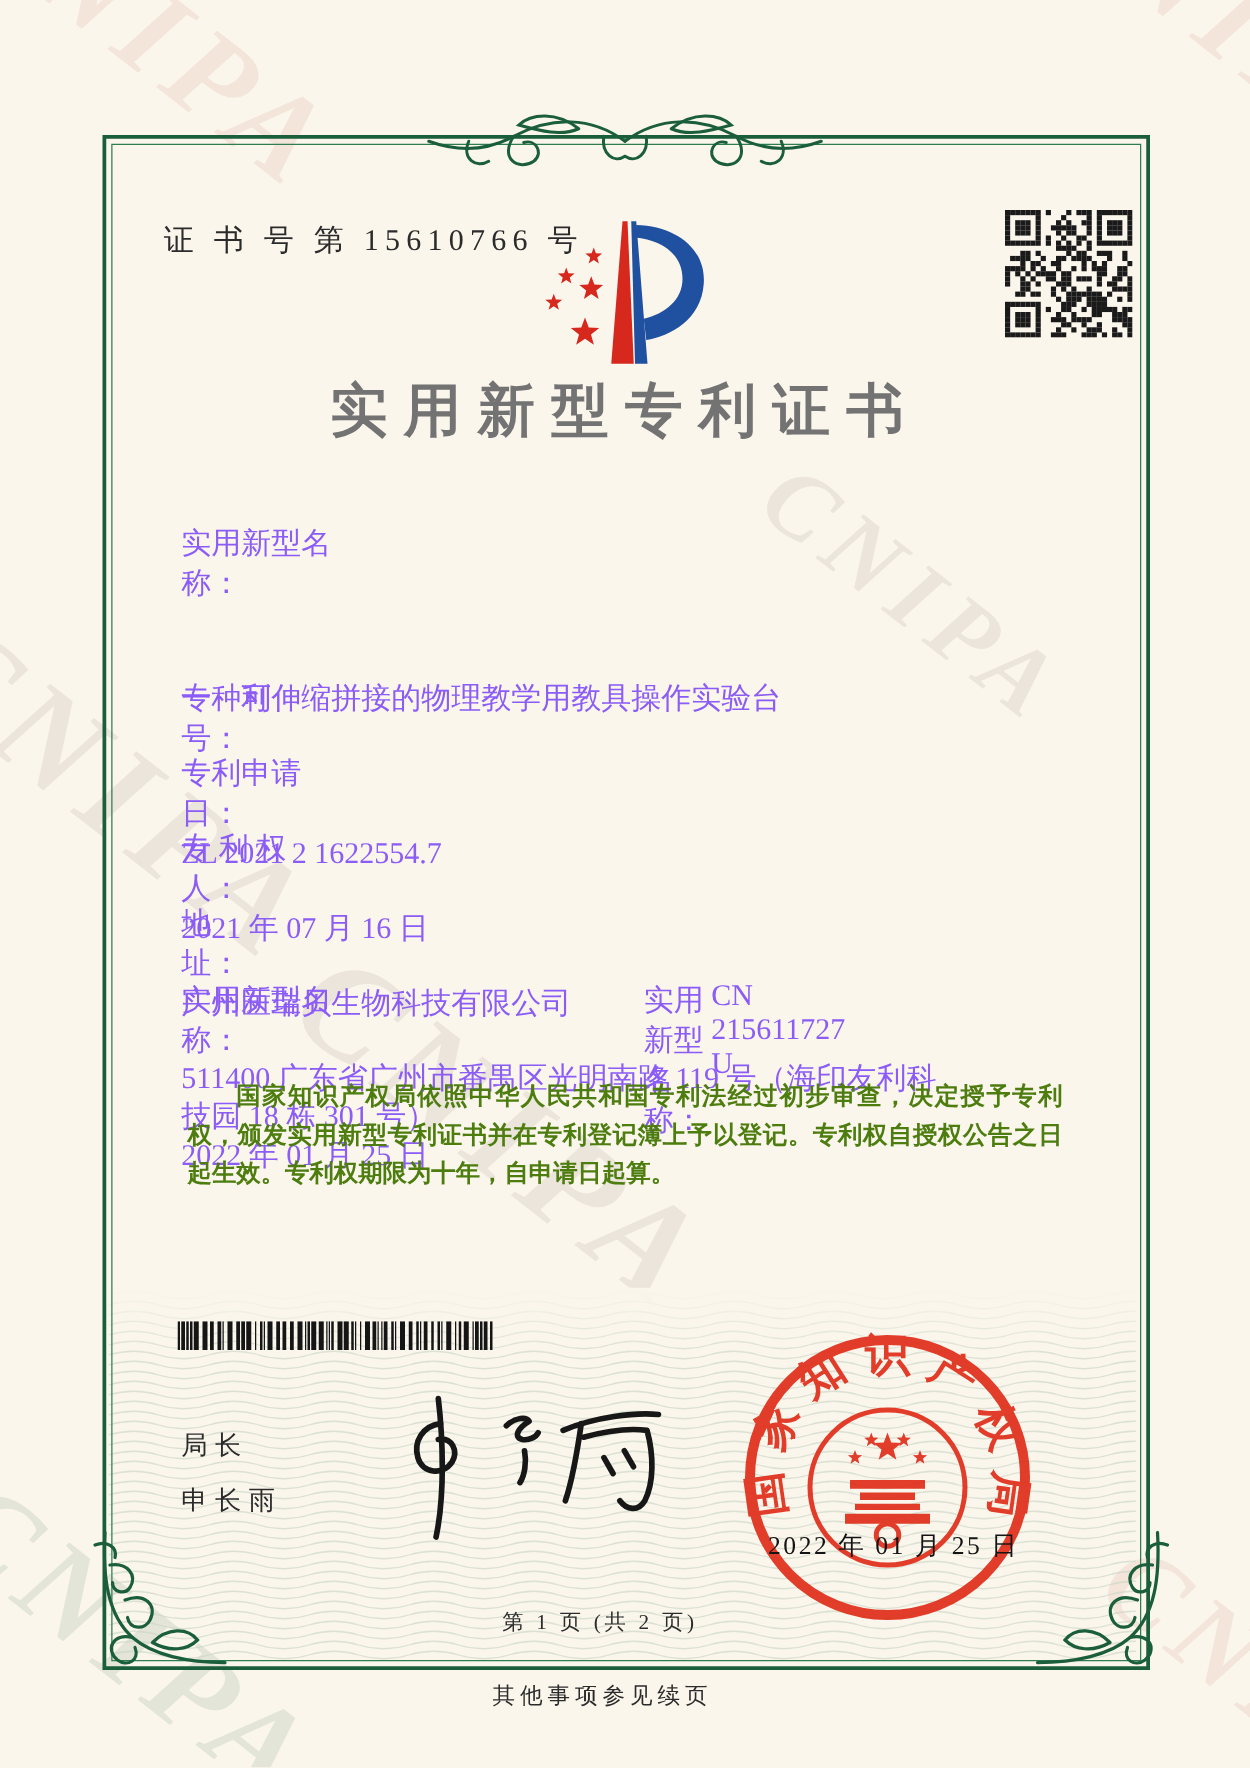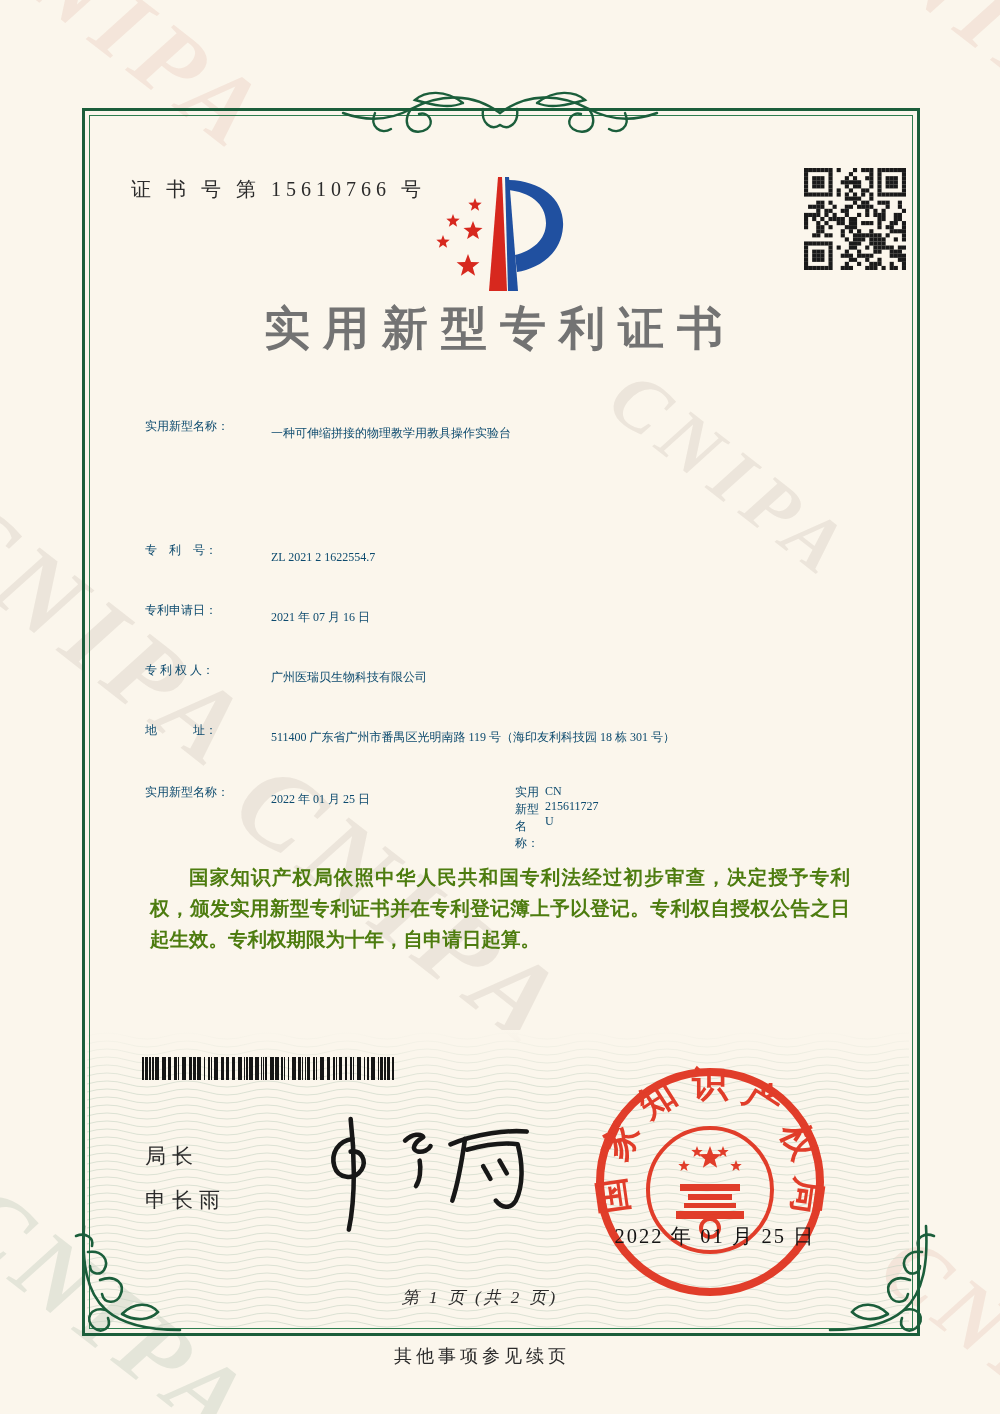--- a/index.html
+++ b/index.html
@@ -24,27 +24,27 @@
   
   .frame-outer{position:absolute;left:82px;top:108px;width:832px;height:1222px;
     border:3px solid #1b5e3b;}
   .frame-inner{position:absolute;left:4px;top:4px;right:4px;bottom:4px;
     border:1px solid #2e7d4f;}
   .ornament{position:absolute;pointer-events:none;}
   .orn-top{left:335px;top:83px;}
   .orn-bl{left:62px;top:1222px;}
   .orn-br{left:818px;top:1222px;}
   
-  .cert-no{position:absolute;left:131px;top:176px;font-size:20px;letter-spacing:5px;color:#2b2b2b;}
+  .cert-no{position:absolute;left:131px;top:176px;font-size:24px;letter-spacing:5px;color:#2b2b2b;}
   .logo{position:absolute;left:420px;top:163px;}
   .qr{position:absolute;left:804px;top:168px;}
   .title{position:absolute;left:0;top:298px;width:100%;text-align:center;
     font-size:46px;font-weight:bold;letter-spacing:13px;color:#737373;}
   
-  .row{position:absolute;left:145px;font-size:12px;display:flex;color:#0c4a6e;}
+  .row{position:absolute;left:145px;font-size:24px;display:flex;color:#8b5cf6;flex-direction:column;}
   .row .lbl{width:126px;flex:0 0 126px;}
   .row .val{max-width:610px;line-height:31px;}
   .r1{top:418px;}.r2{top:480px;}.r3{top:542px;}.r4{top:602px;}.r5{top:662px;}
   .r6{top:722px;}
   .r7{top:784px;}
   .pair2{position:absolute;left:370px;display:flex;}
   
   .paras{position:absolute;left:150px;top:862px;width:700px;font-size:19.5px;
     line-height:31px;text-align:justify;color:#4d7c0f;font-weight:bold;}
   .paras p{margin:0;text-indent:2em;}
@@ -53,21 +53,21 @@
   .band-fade{position:absolute;left:0;top:0;width:100%;height:55px;
     background:linear-gradient(#fbf6ec,rgba(251,246,236,0));}
   .barcode{position:absolute;left:142px;top:1057px;}
   .director{position:absolute;left:145px;top:1142px;font-size:21px;letter-spacing:6px;color:#2b2b2b;}
   .director div{margin-bottom:16px;}
   .signature{position:absolute;left:298px;top:1112px;}
   .seal{position:absolute;left:590px;top:1062px;opacity:.94;}
   .seal-date{position:absolute;left:600px;top:1222px;width:230px;text-align:center;
     font-size:20.5px;letter-spacing:2px;color:#141414;}
   .page-info{position:absolute;left:0;top:1286px;width:960px;text-align:center;
-    font-size:17px;letter-spacing:3px;color:#2b2b2b;font-style:italic;}
+    font-size:17px;letter-spacing:3px;color:#2b2b2b;}
   .footer-note{position:absolute;left:12px;top:1344px;width:940px;text-align:center;
     font-size:18px;letter-spacing:4px;color:#2b2b2b;}
 </style>
 </head>
 <body>
 
 <div class="page">
 
   <span class="wm pink wm1">CNIPA</span>
   <span class="wm pink wm2">CNIPA</span>

